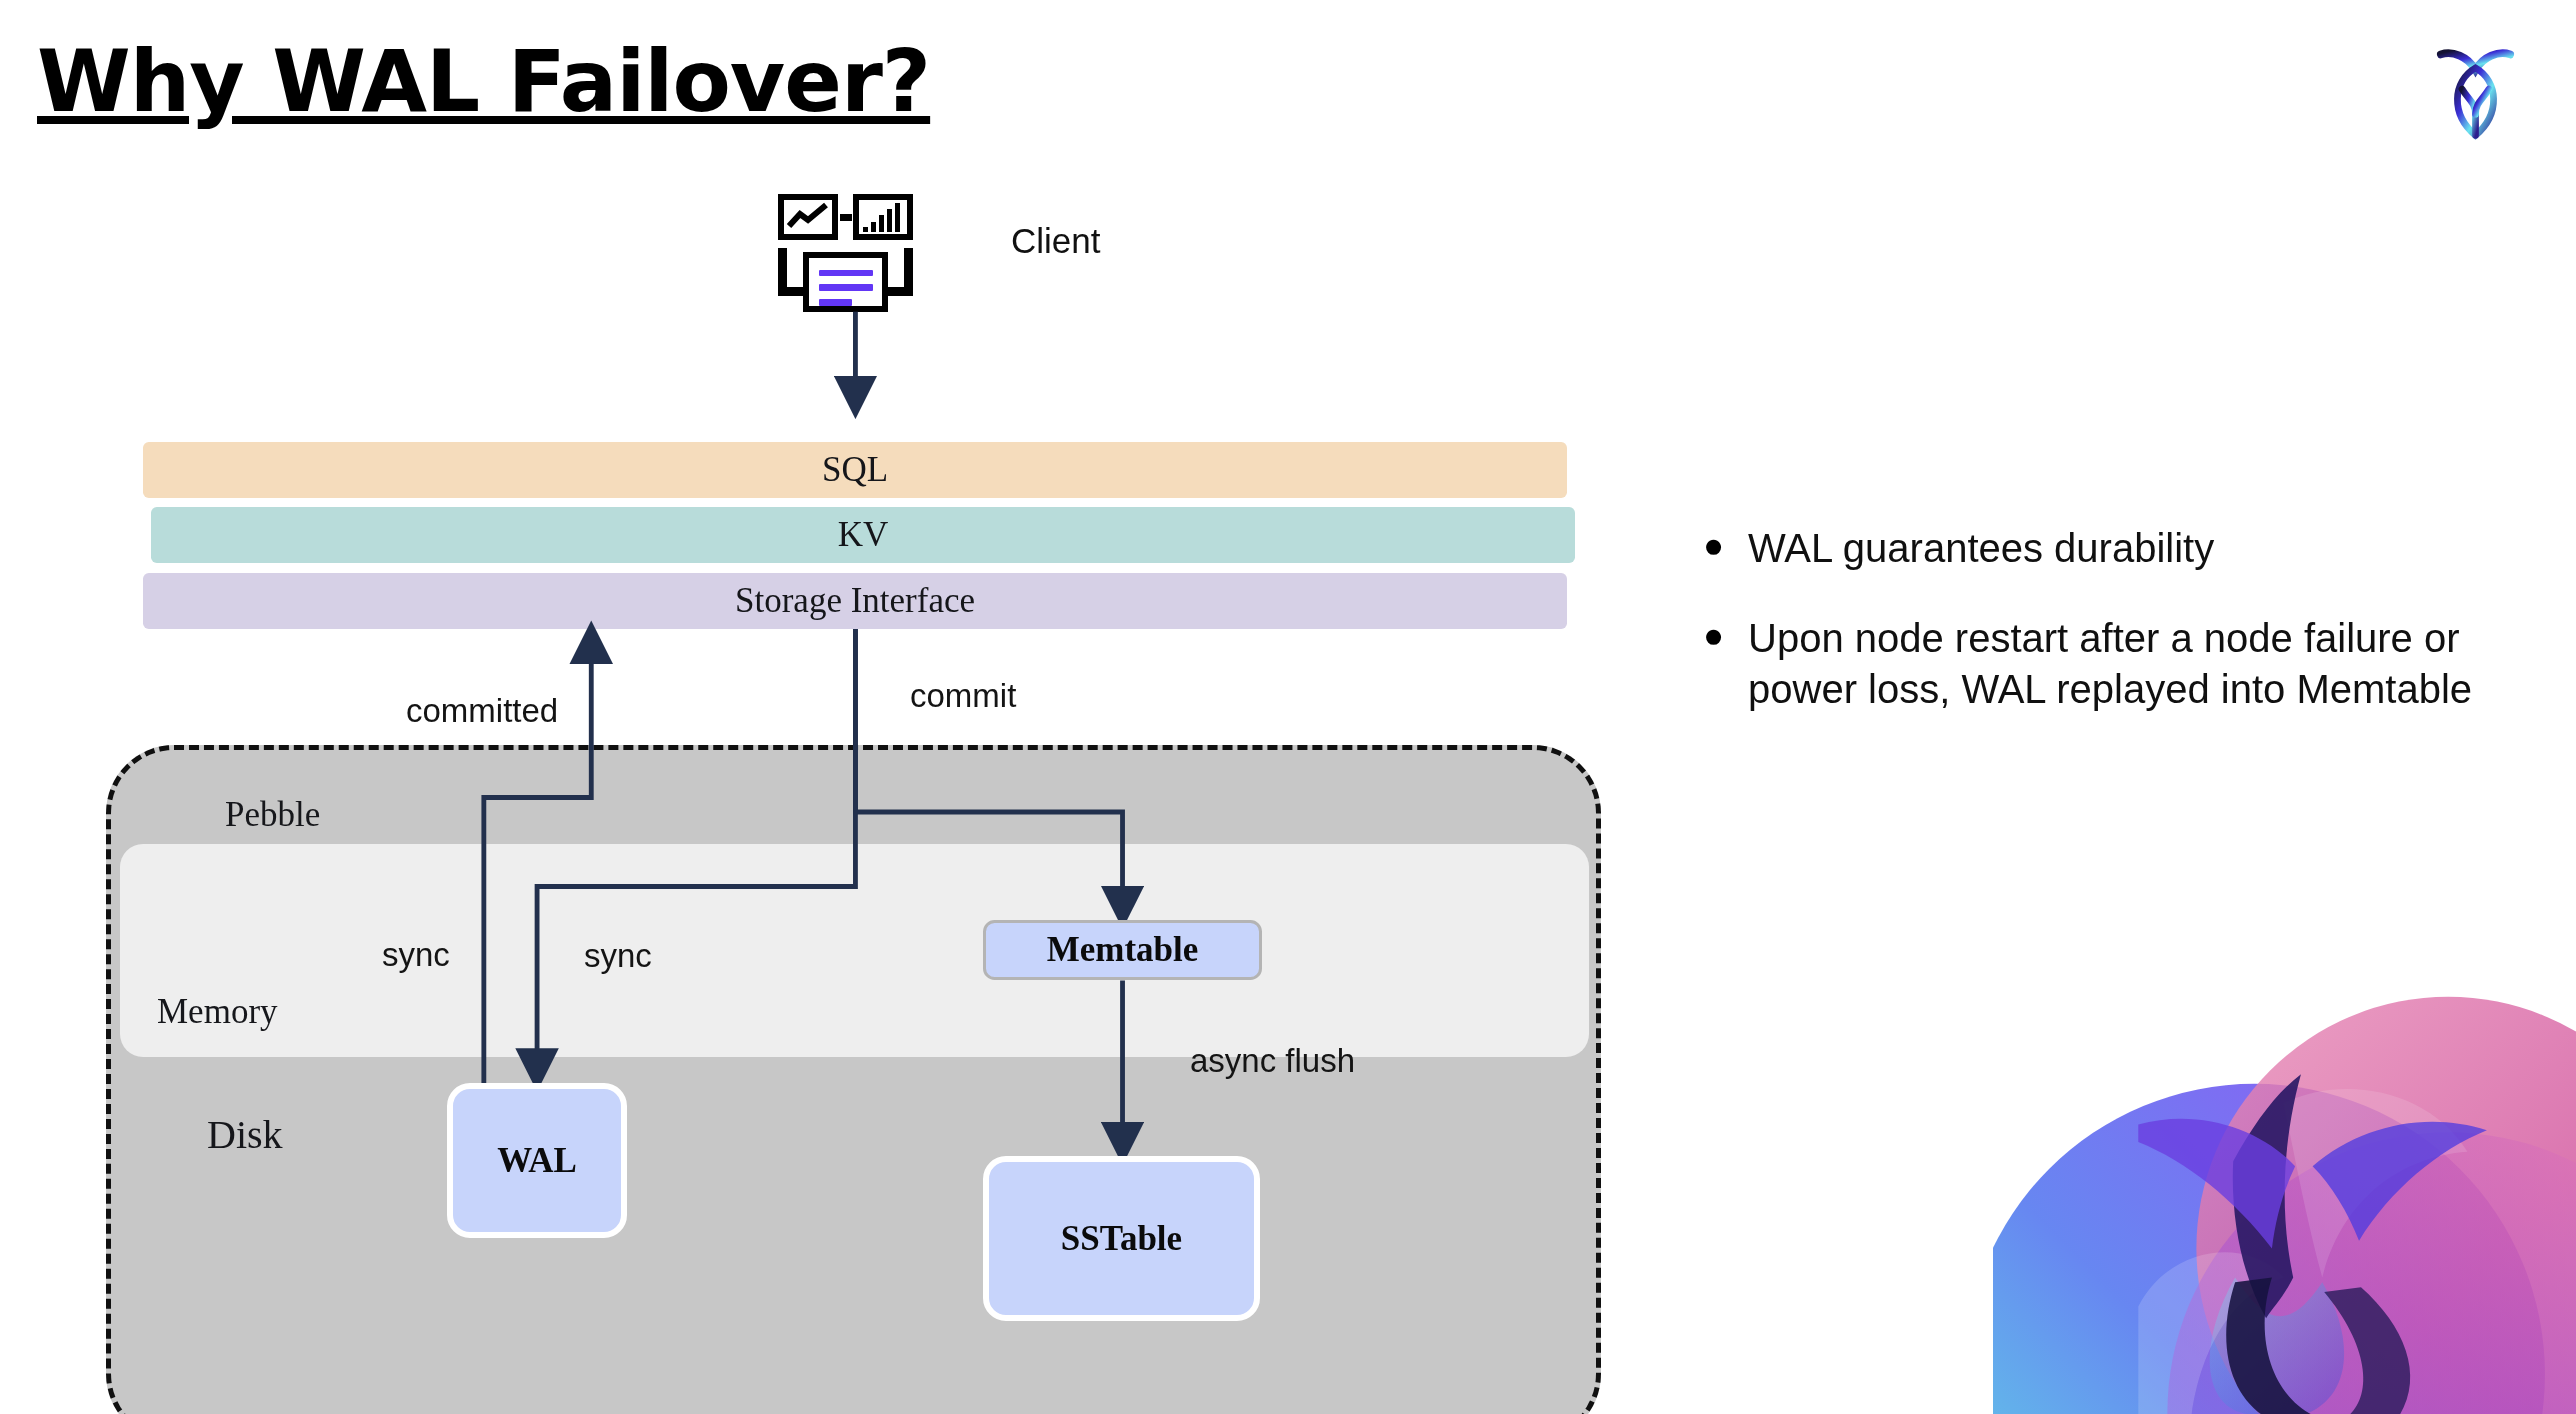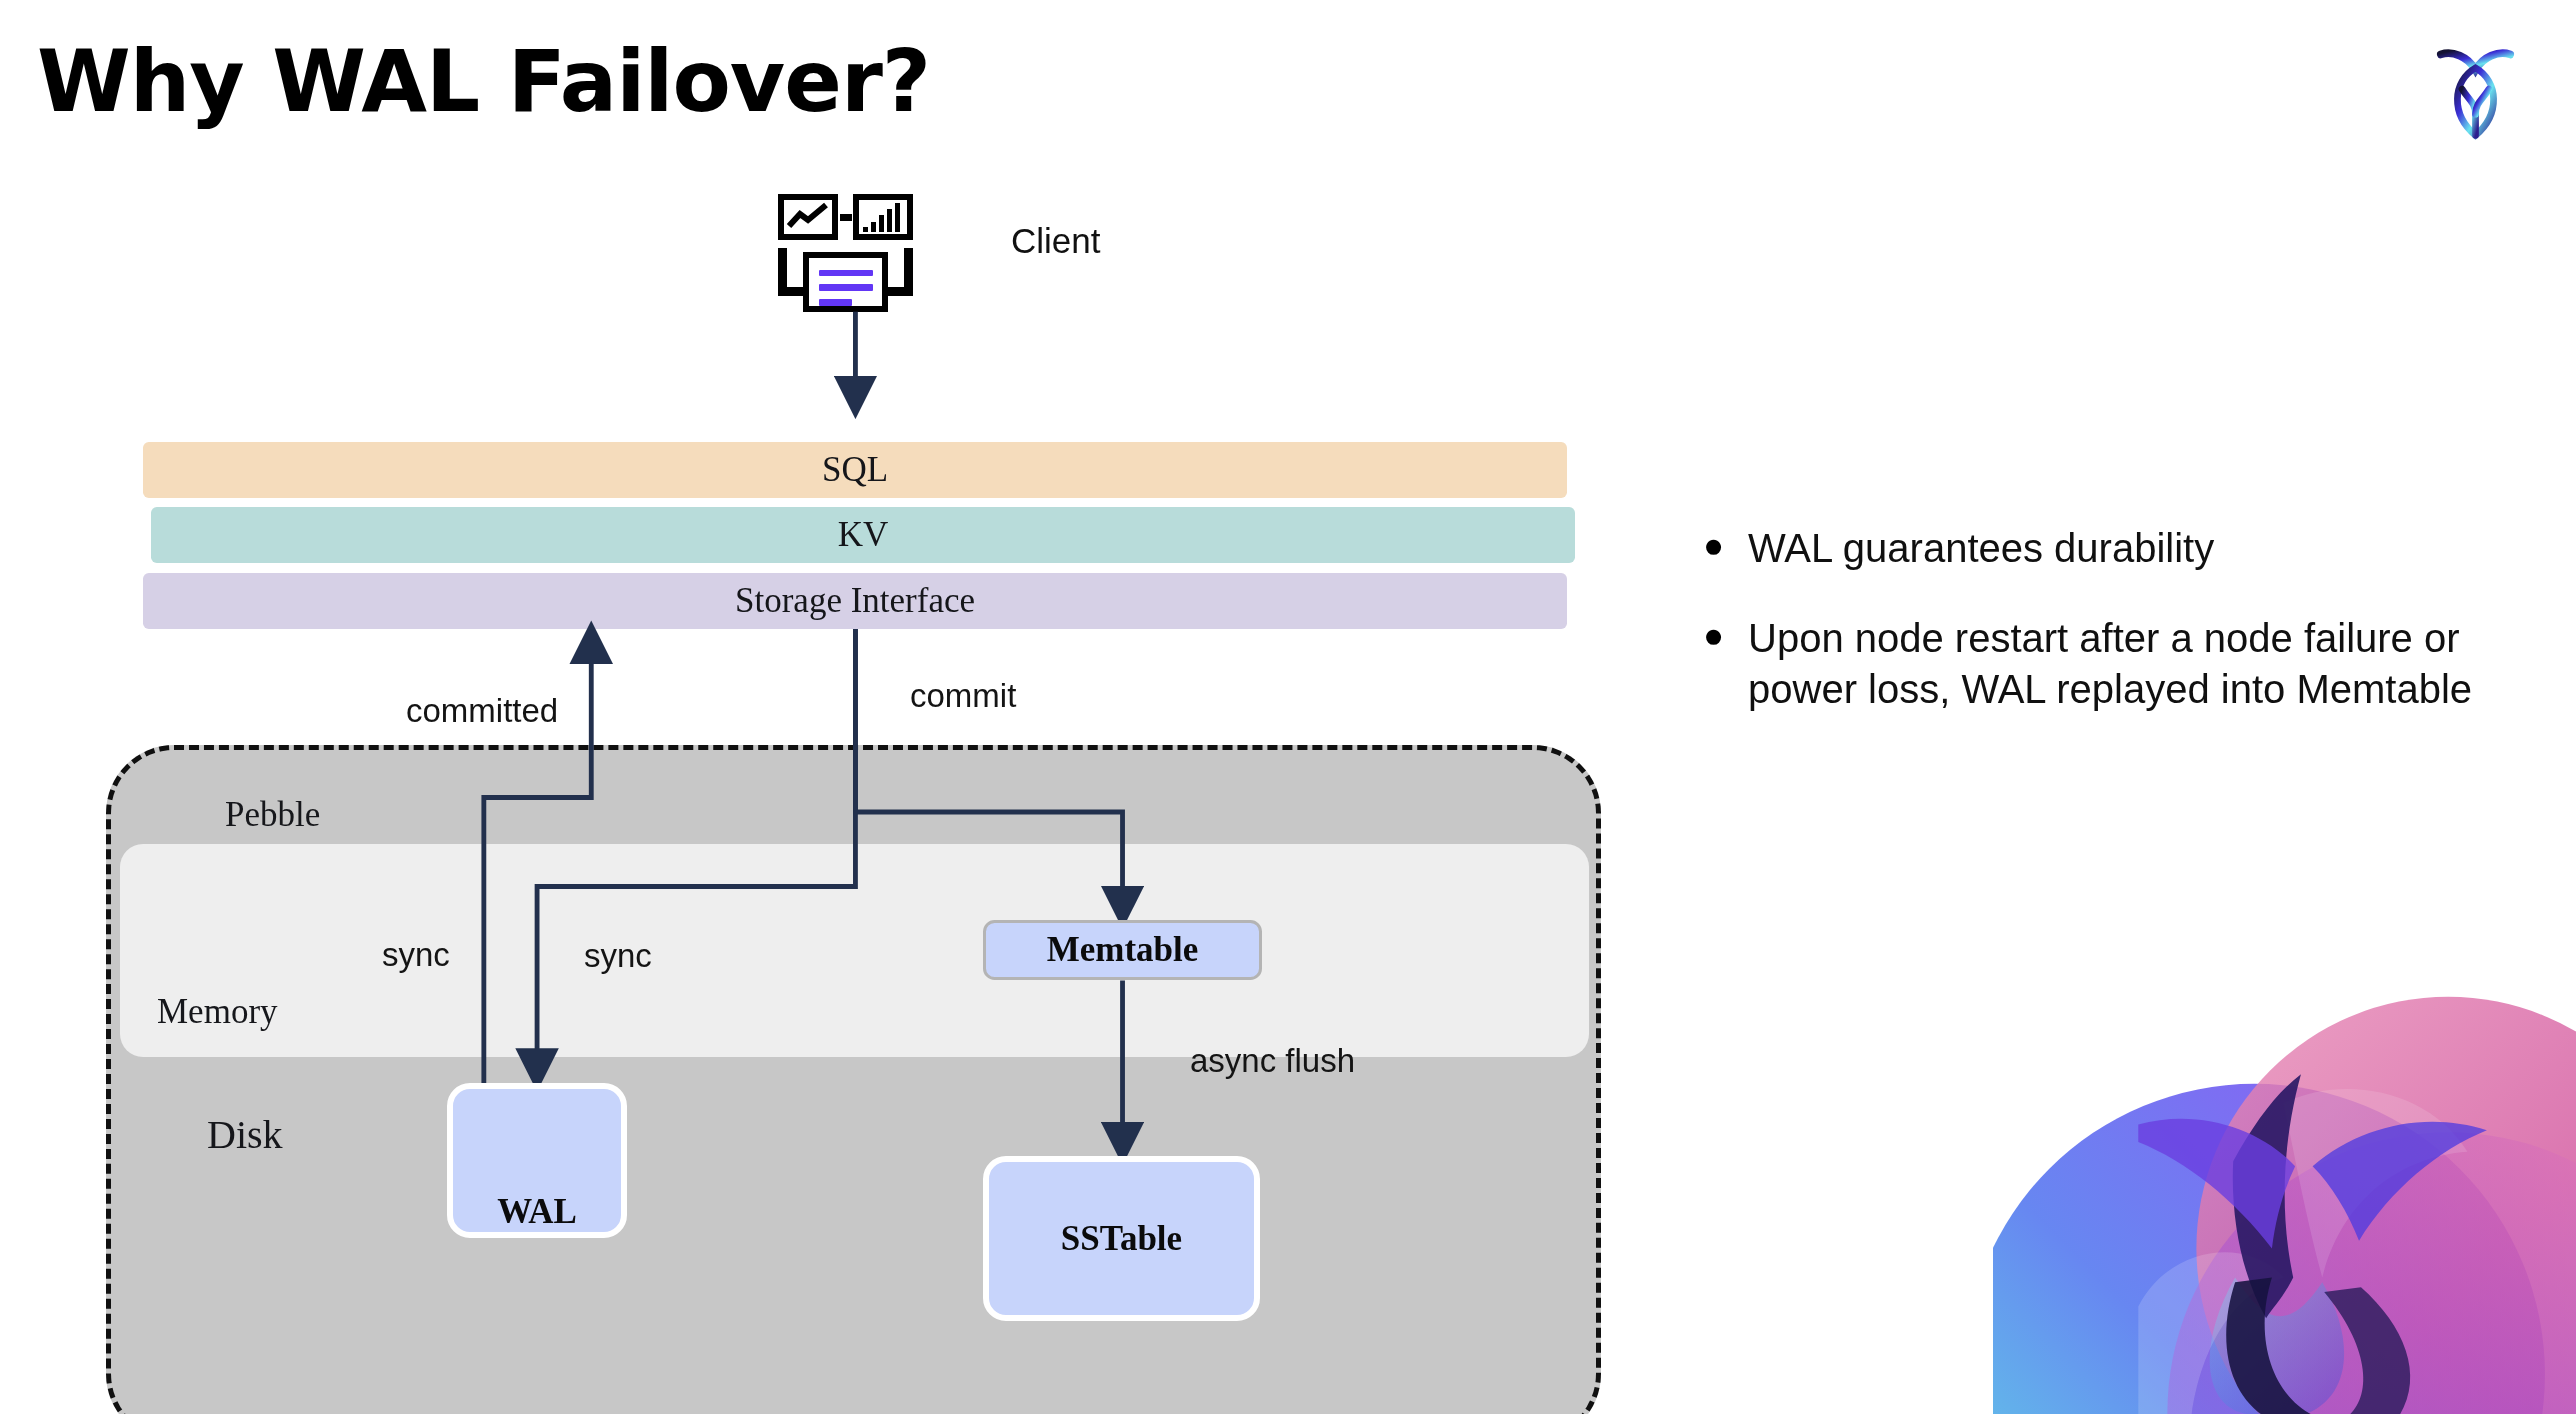--- a/index.html
+++ b/index.html
@@ -8,21 +8,21 @@
     background:#ffffff;
     font-family:"Liberation Sans", sans-serif;
   }
   .stage{position:absolute;left:0;top:0;width:2576px;height:1415px;}
 
   
   #slide-title{
     position:absolute;left:37px;top:37px;
     font-family:"DejaVu Sans", sans-serif;
     font-weight:bold;font-size:85px;letter-spacing:-1px;
-    color:#000000;white-space:nowrap;line-height:1.05;
+    color:#000000;white-space:nowrap;line-height:1.05;text-decoration:underline;
   }
 
   
   #client-icon{position:absolute;left:774px;top:194px;width:155px;height:121px;}
   .ci-box{position:absolute;border:6.8px solid #000;background:#fff;box-sizing:border-box;}
   #ci-linechart{left:3.9px;top:0px;width:60px;height:46px;}
   #ci-barchart{left:79px;top:0px;width:60px;height:46px;}
   #ci-dash{position:absolute;left:66px;top:20.3px;width:11.6px;height:6.8px;background:#000;}
   #ci-bracket-l{position:absolute;left:3.9px;top:54px;width:29px;height:48px;
      border-left:9.7px solid #000;border-bottom:9.7px solid #000;box-sizing:border-box;}
@@ -78,21 +78,21 @@
     display:flex;align-items:center;justify-content:center;
     font-family:"Liberation Serif",serif;font-weight:bold;color:#0b0b0c;
     box-sizing:border-box;
   }
   #node-memtable{
     left:983px;top:920px;width:279px;height:60px;border-radius:11.6px;
     border:3.9px solid #b4b4b4;font-size:35px;
   }
   #node-wal{
     left:447px;top:1083px;width:180px;height:155px;border-radius:23px;
-    border:6.8px solid #ffffff;font-size:35px;align-items:flex-end;
+    border:6.8px solid #ffffff;font-size:35px;
   }
   #node-sstable{
     left:983px;top:1156px;width:277px;height:165px;border-radius:23px;
     border:6.8px solid #ffffff;font-size:35px;
   }
 
   
   #arrow-layer{position:absolute;left:0;top:0;width:2576px;height:1415px;pointer-events:none;}
 
   

